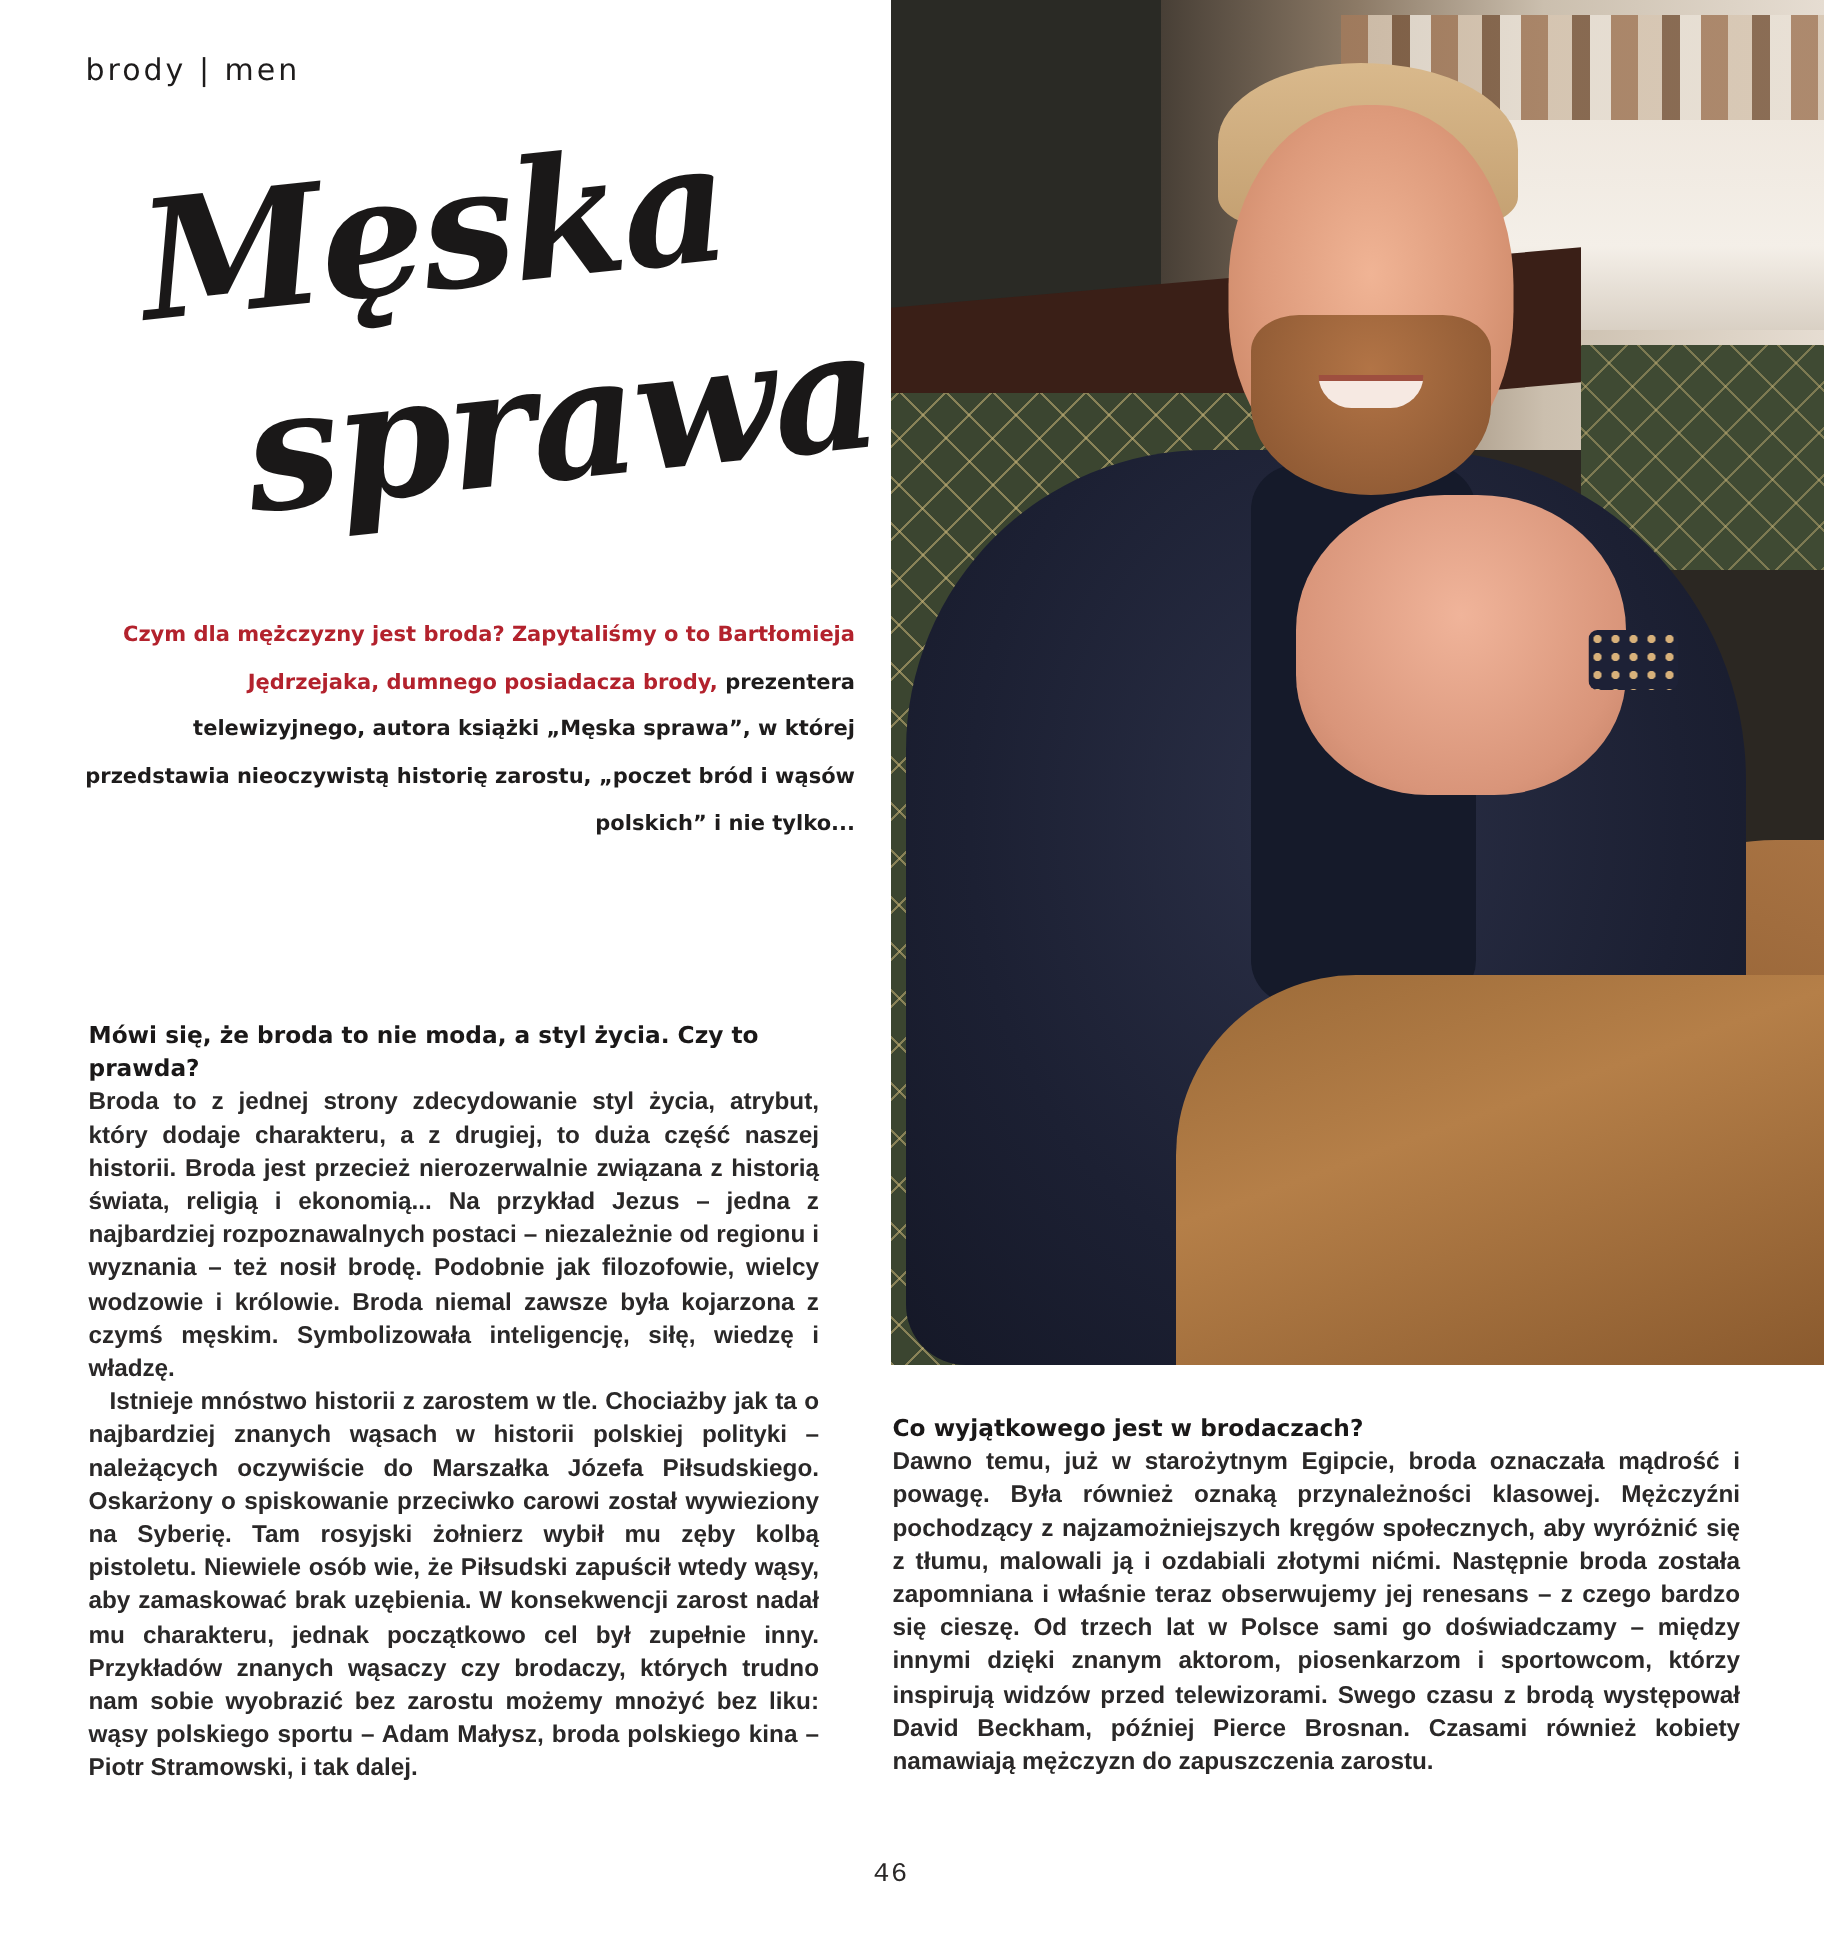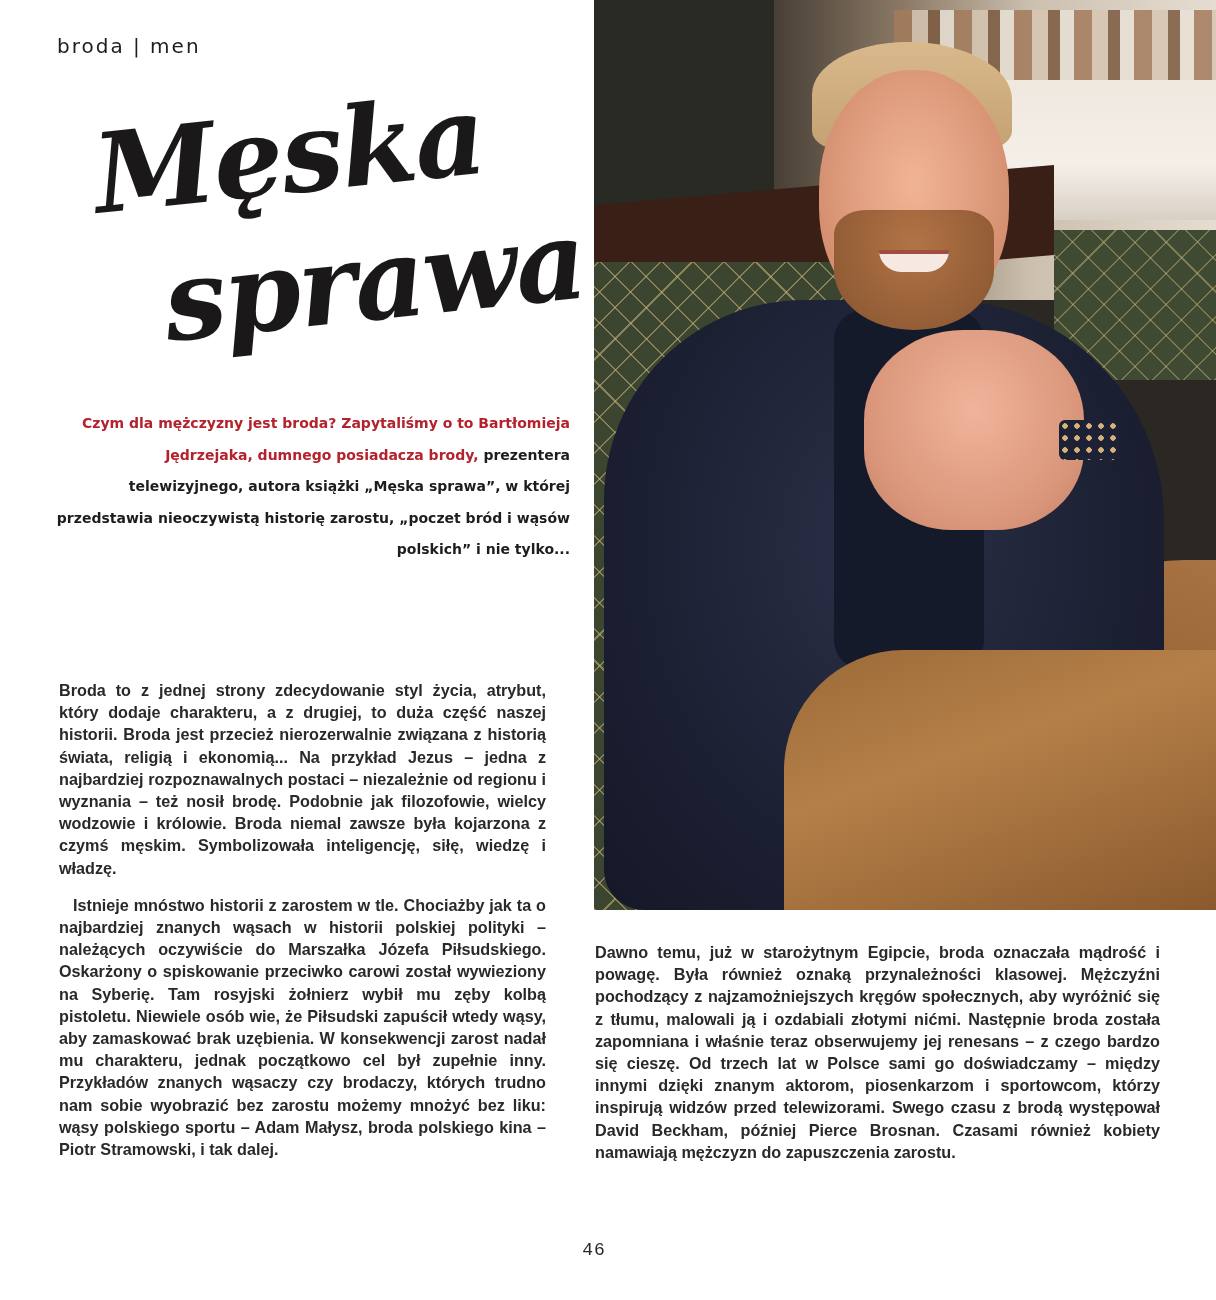--- a/index.html
+++ b/index.html
@@ -36,21 +36,21 @@
     .lead .red { color: #b3222d; }
 
     .col {
       position: absolute; font-family: "Liberation Sans", sans-serif;
       font-size: 16.2px; line-height: 22.2px; color: #2a2828; text-align: justify;
     }
     .col-left { left: 59px; top: 679px; width: 487px; }
     .col-right { left: 595px; top: 941px; width: 565px; }
     .col h3 { font-family: "DejaVu Sans", sans-serif; font-weight: bold; font-size: 15.5px; line-height: 22.2px; color: #1a1818; text-align: left; }
     .col p { hyphens: manual; font-weight: bold; }
-    .col p.indent { text-indent: 14px; margin-top: 15px; }
+    .col p.indent { text-indent: 14px; }
 
     .photo {
       position: absolute; left: 594px; top: 0; width: 622px; height: 910px; overflow: hidden;
       background: #2b2722;
     }
     .photo .bg-top { position: absolute; left: 0; top: 0; width: 622px; height: 300px;
       background: linear-gradient(90deg, #2e2a26 0%, #3b342d 25%, #8c7a66 50%, #cbbfae 70%, #e6ddd2 100%); }
     .photo .shelf { position: absolute; left: 300px; top: 80px; width: 322px; height: 140px;
       background: linear-gradient(180deg, #efe8df 0%, #f4efe8 60%, #d9d0c4 100%); }
     .photo .bottles { position: absolute; left: 300px; top: 10px; width: 322px; height: 70px;
@@ -98,30 +98,31 @@
       border-radius: 6px; }
 
     .page-number {
       position: absolute; left: 594px; top: 1240px; transform: translateX(-50%);
       font-family: Liberation Mono, monospace; font-size: 18px; letter-spacing: 1px; color: #2a2828;
     }
   </style>
 </head>
 <body>
 
-<div class="section-label">broda | men</div>
+<div class="section-label">brody | men</div>
 
 <div class="title-script">
   <div class="line1">Męska</div>
   <div class="line2">sprawa</div>
 </div>
 
 <div class="lead"><span class="red">Czym dla mężczyzny jest broda? Zapytaliśmy o to Bartłomieja Jędrzejaka, dumnego posiadacza brody,</span><span> prezentera telewizyjnego, autora książki „Męska sprawa”, w której przedstawia nieoczywistą historię zarostu, „poczet bród i wąsów polskich” i nie tylko...</span></div>
 
 <div class="col col-left">
+  <h3>Mówi się, że broda to nie moda, a styl życia. Czy to prawda?</h3>
   <p>Broda to z jednej strony zdecydowanie styl życia, atrybut, który dodaje charakteru, a z drugiej, to duża część naszej historii. Broda jest przecież nierozerwalnie związana z histo­rią świata, religią i ekonomią... Na przykład Jezus – jedna z najbardziej rozpoznawalnych postaci – niezależnie od re­gionu i wyznania – też nosił brodę. Podobnie jak filozofowie, wielcy wodzowie i królowie. Broda niemal zawsze była ko­jarzona z czymś męskim. Symbolizowała inteligencję, siłę, wiedzę i władzę.</p>
   <p class="indent">Istnieje mnóstwo historii z zarostem w tle. Chociażby jak ta o najbardziej znanych wąsach w historii polskiej polityki – należących oczywiście do Marszałka Józefa Piłsudskiego. Oskarżony o spiskowanie przeciwko carowi został wywieziony na Syberię. Tam rosyjski żołnierz wybił mu zęby kolbą pistoletu. Nie­wiele osób wie, że Piłsudski zapuścił wtedy wąsy, aby zamasko­wać brak uzębienia. W konsekwencji zarost nadał mu charakteru, jednak początkowo cel był zupełnie inny. Przykładów znanych wąsaczy czy brodaczy, których trudno nam sobie wyobrazić bez zarostu możemy mnożyć bez liku: wąsy polskiego sportu – Adam Małysz, broda polskiego kina – Piotr Stramowski, i tak dalej.</p>
 </div>
 
 <div class="photo">
   <div class="bg-top"></div>
   <div class="bottles"></div>
   <div class="shelf"></div>
   <div class="dark-left"></div>
   <div class="chair-frame"></div>
@@ -133,16 +134,17 @@
   <div class="pants"></div>
   <div class="hair"></div>
   <div class="head"></div>
   <div class="beard"></div>
   <div class="mouth"></div>
   <div class="hands"></div>
   <div class="pocket-square"></div>
 </div>
 
 <div class="col col-right">
+  <h3>Co wyjątkowego jest w brodaczach?</h3>
   <p>Dawno temu, już w starożytnym Egipcie, broda oznaczała mądrość i powagę. Była również oznaką przynależności klasowej. Mężczyźni pochodzący z najzamożniejszych kręgów społecznych, aby wyróżnić się z tłumu, malowali ją i ozdabiali złotymi nićmi. Następnie broda została zapomniana i właśnie teraz obserwujemy jej renesans – z cze­go bardzo się cieszę. Od trzech lat w Polsce sami go doświadczamy – między innymi dzięki znanym aktorom, piosenkarzom i sportowcom, którzy inspirują widzów przed telewizorami. Swego czasu z brodą wy­stępował David Beckham, później Pierce Brosnan. Czasami również kobiety namawiają mężczyzn do zapuszczenia zarostu.</p>
 </div>
 
 <div class="page-number">46</div>
 
 </body></html>

